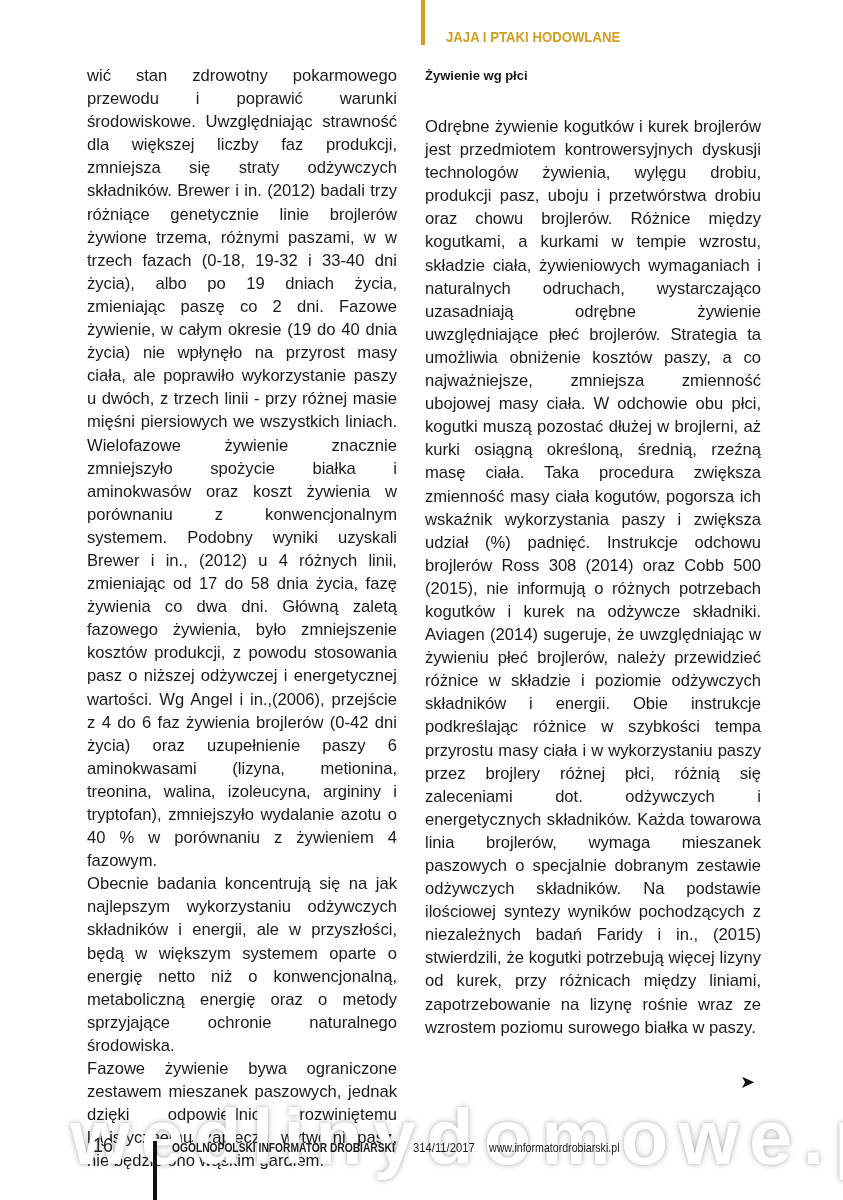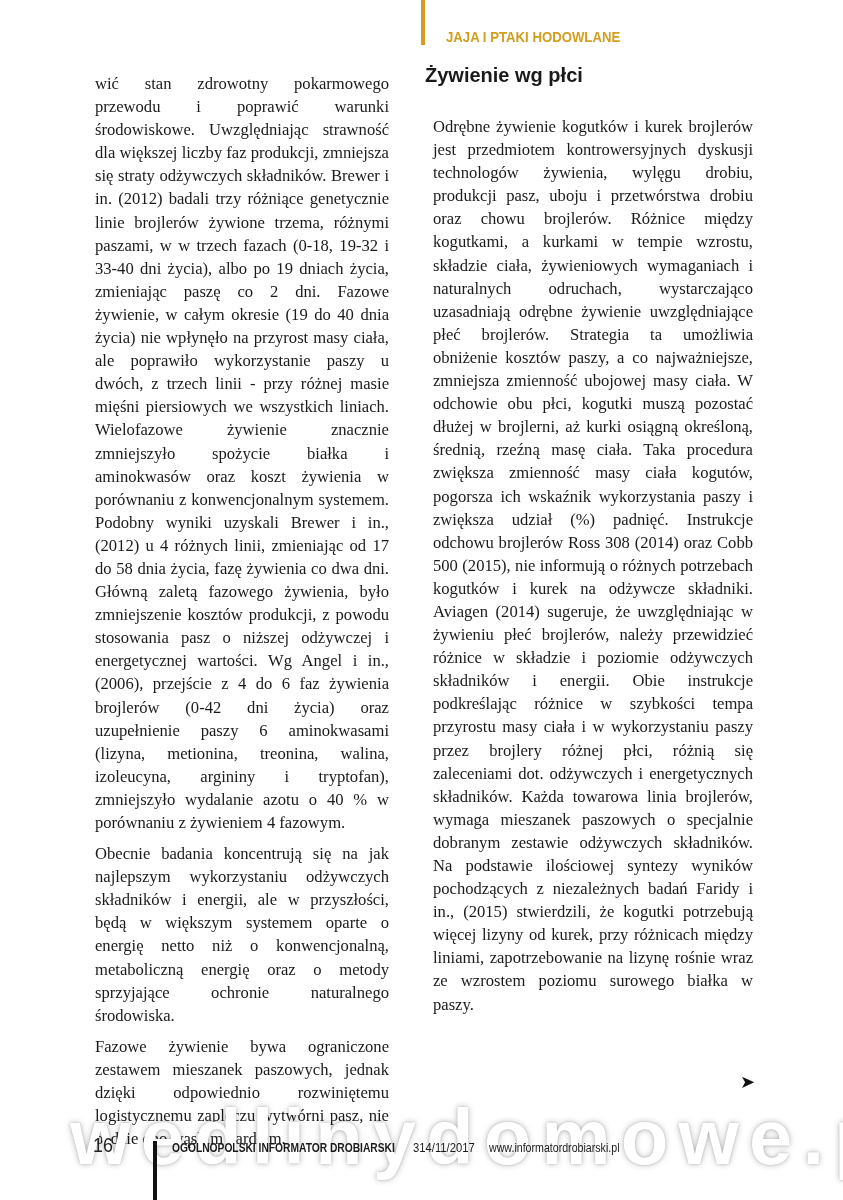--- a/index.html
+++ b/index.html
@@ -4,22 +4,22 @@
 <style>
   html, body { margin: 0; padding: 0; background: #ffffff; }
   body { width: 843px; height: 1200px; position: relative; overflow: hidden;
          font-family: "Liberation Sans", sans-serif; color: #1a1a1a; }
   .section-bar { position: absolute; left: 421px; top: 0; width: 4px; height: 45px; background: #d39e1f; }
   .section-title { position: absolute; left: 446px; top: 28px; font-size: 15.5px; font-weight: bold;
                    color: #d39e1f; letter-spacing: 0px; transform: scaleX(0.85); transform-origin: left center; white-space: nowrap; }
   .col { position: absolute; font-size: 16.6px; line-height: 23.1px; text-align: justify; }
   .col-left { left: 87px; top: 64px; width: 310px; }
   .col-right { left: 425px; top: 64px; width: 336px; }
-  .col p { margin: 8px; text-indent: 0; font-family: Liberation Serif, serif; }
-  .heading { font-weight: bold; font-size: 20px; line-height: 23px; margin: 0 0 28px 0; }
+  .col p { margin: 0; text-indent: 0; }
+  .heading { font-weight: bold; font-size: 13px; line-height: 23px; margin: 0 0 28px 0; }
   .continue-arrow { position: absolute; left: 740px; top: 1071px; font-size: 18px; color: #111; }
   .watermark { position: absolute; left: 70px; top: 1092px; font-size: 78px; font-weight: bold; color: #ffffff;
                letter-spacing: 10px; text-shadow: 0 0 6px rgba(0,0,0,0.28), 0 0 2px rgba(0,0,0,0.18); white-space: nowrap; }
   .page-number { position: absolute; left: 93px; top: 1133px; font-size: 21px; color: #222; transform: scaleX(0.85); transform-origin: left center; }
   .footer-bar { position: absolute; left: 153px; top: 1141px; width: 4px; height: 59px; background: #111; }
   .footer-text { position: absolute; left: 172px; top: 1141px; font-size: 12.5px; white-space: nowrap; color: #1a1a1a; text-align: right; }
   .footer-text .pub { font-weight: bold; display: inline-block; transform: scaleX(0.82); transform-origin: left center; margin-right: -38px; }
   .footer-text .issue { display: inline-block; margin-left: 4px; transform: scaleX(0.9); transform-origin: left center; }
   .footer-text .url { display: inline-block; margin-left: 4px; transform: scaleX(0.85); transform-origin: left center; }
 </style>

